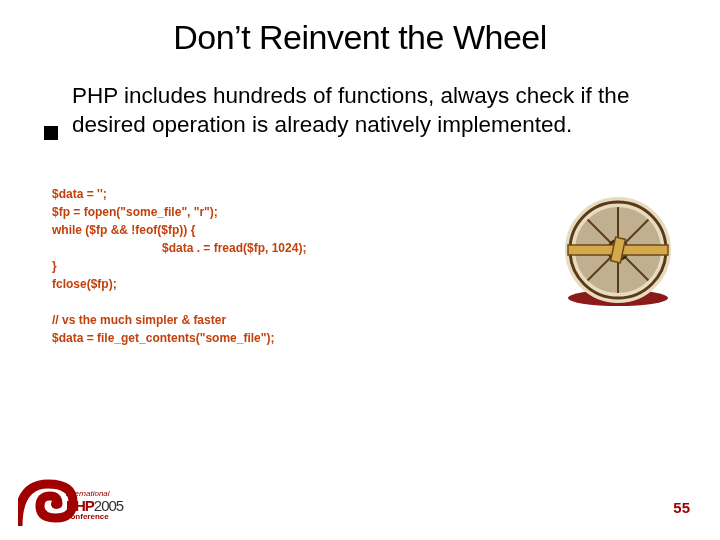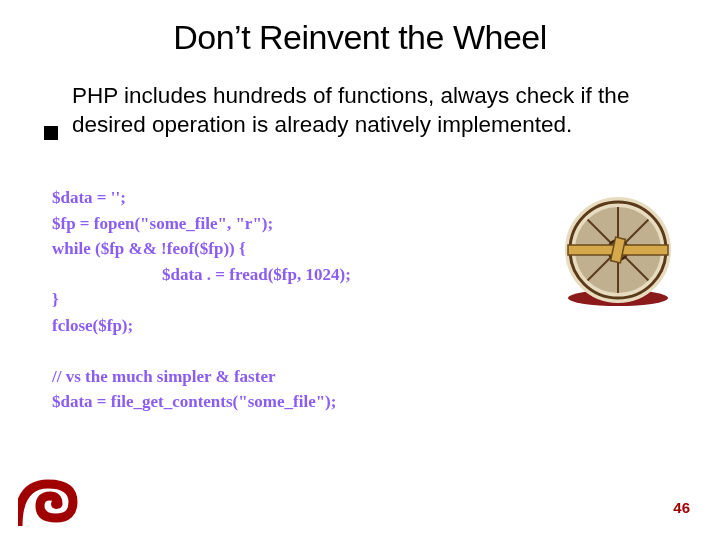--- a/index.html
+++ b/index.html
@@ -3,21 +3,21 @@
 <meta charset="utf-8">
 <style>
   * { margin: 0; padding: 0; box-sizing: border-box; }
   html, body { width: 720px; height: 540px; overflow: hidden; font-family: Arial, Helvetica, sans-serif; background: #fff; }
   .slide { position: relative; width: 720px; height: 540px; }
   .title { font-size: 34px; font-weight: 400; text-align: center; padding-top: 18px; letter-spacing: -0.5px; }
   .body { position: absolute; top: 82px; left: 44px; right: 36px; }
   .bullet { display: flex; align-items: flex-end; font-size: 22.5px; line-height: 1.28; color: #000; }
   .bullet .sq { width: 14px; height: 14px; background: #000; margin-top: 7px; margin-right: 14px; flex-shrink: 0; }
   .bullet .txt { flex: 1; }
-  .code { position: absolute; top: 185px; left: 52px; right: 36px; font-family: Liberation Serif, serif; font-weight: bold; font-size: 17px; line-height: 1.5; color: #8b5cf6; white-space: pre; }
+  .code { position: absolute; top: 185px; left: 52px; right: 36px; font-family: Liberation Sans, sans-serif; font-weight: bold; font-size: 12px; line-height: 1.5; color: #c2410c; white-space: pre; }
   .indent { padding-left: 110px; display: inline-block; }
   .wheel-img { position: absolute; right: 42px; top: 190px; width: 120px; height: 120px; }
   .page-num { position: absolute; right: 30px; bottom: 24px; font-size: 15px; font-weight: bold; color: #a00000; }
   .logo { position: absolute; left: 18px; bottom: 14px; width: 150px; height: 52px; }
   .logo-swoosh { position: absolute; left: 0; bottom: 0; }
   .logo-text { position: absolute; left: 48px; top: 16px; font-size: 10px; line-height: 1; color: #a00000; font-weight: bold; }
   .logo-text .intl { font-size: 8px; color: #a00000; font-style: italic; font-weight: normal; }
   .logo-text .php { font-size: 15px; color: #a00000; font-weight: 900; letter-spacing: -1px; }
   .logo-text .yr { font-size: 15px; color: #333; font-weight: 300; letter-spacing: -1px; }
   .logo-text .conf { font-size: 8px; color: #a00000; }
@@ -57,22 +57,29 @@
         <line x1="92" y1="28" x2="28" y2="92"></line>
       </g>
       <circle cx="60" cy="60" r="48" fill="none" stroke="#e8dcc0" stroke-width="10"></circle>
       <circle cx="60" cy="60" r="48" fill="none" stroke="#5b3a1a" stroke-width="3"></circle>
       <circle cx="60" cy="60" r="10" fill="#7a5230" stroke="#3a2410" stroke-width="2"></circle>
       <rect x="10" y="55" width="100" height="10" fill="#d4a84b" stroke="#6b4a1b" stroke-width="1.5"></rect>
       <rect x="55" y="48" width="10" height="24" fill="#d4a84b" stroke="#6b4a1b" stroke-width="1.5" transform="rotate(12 60 60)"></rect>
     </svg>
   </div>
 
-  <div class="page-num">46</div>
+  <div class="page-num">55</div>
 
   <div class="logo">
     <svg class="logo-swoosh" width="60" height="52" viewBox="0 0 60 52">
       <path d="M0,52 Q0,10 30,10 Q55,10 55,28 Q55,44 38,44 Q22,44 22,32 Q22,22 32,22 Q40,22 40,30" fill="none" stroke="#a00000" stroke-width="9" stroke-linecap="round"></path>
       <circle cx="38" cy="30" r="5" fill="#a00000"></circle>
     </svg>
+    <div class="logo-text">
+      <div class="intl">international</div>
+      <div>
+        <span class="php">PHP</span><span class="yr">2005</span>
+      </div>
+      <div class="conf">conference</div>
+    </div>
   </div>
 
 </div>
 
 </body></html>

